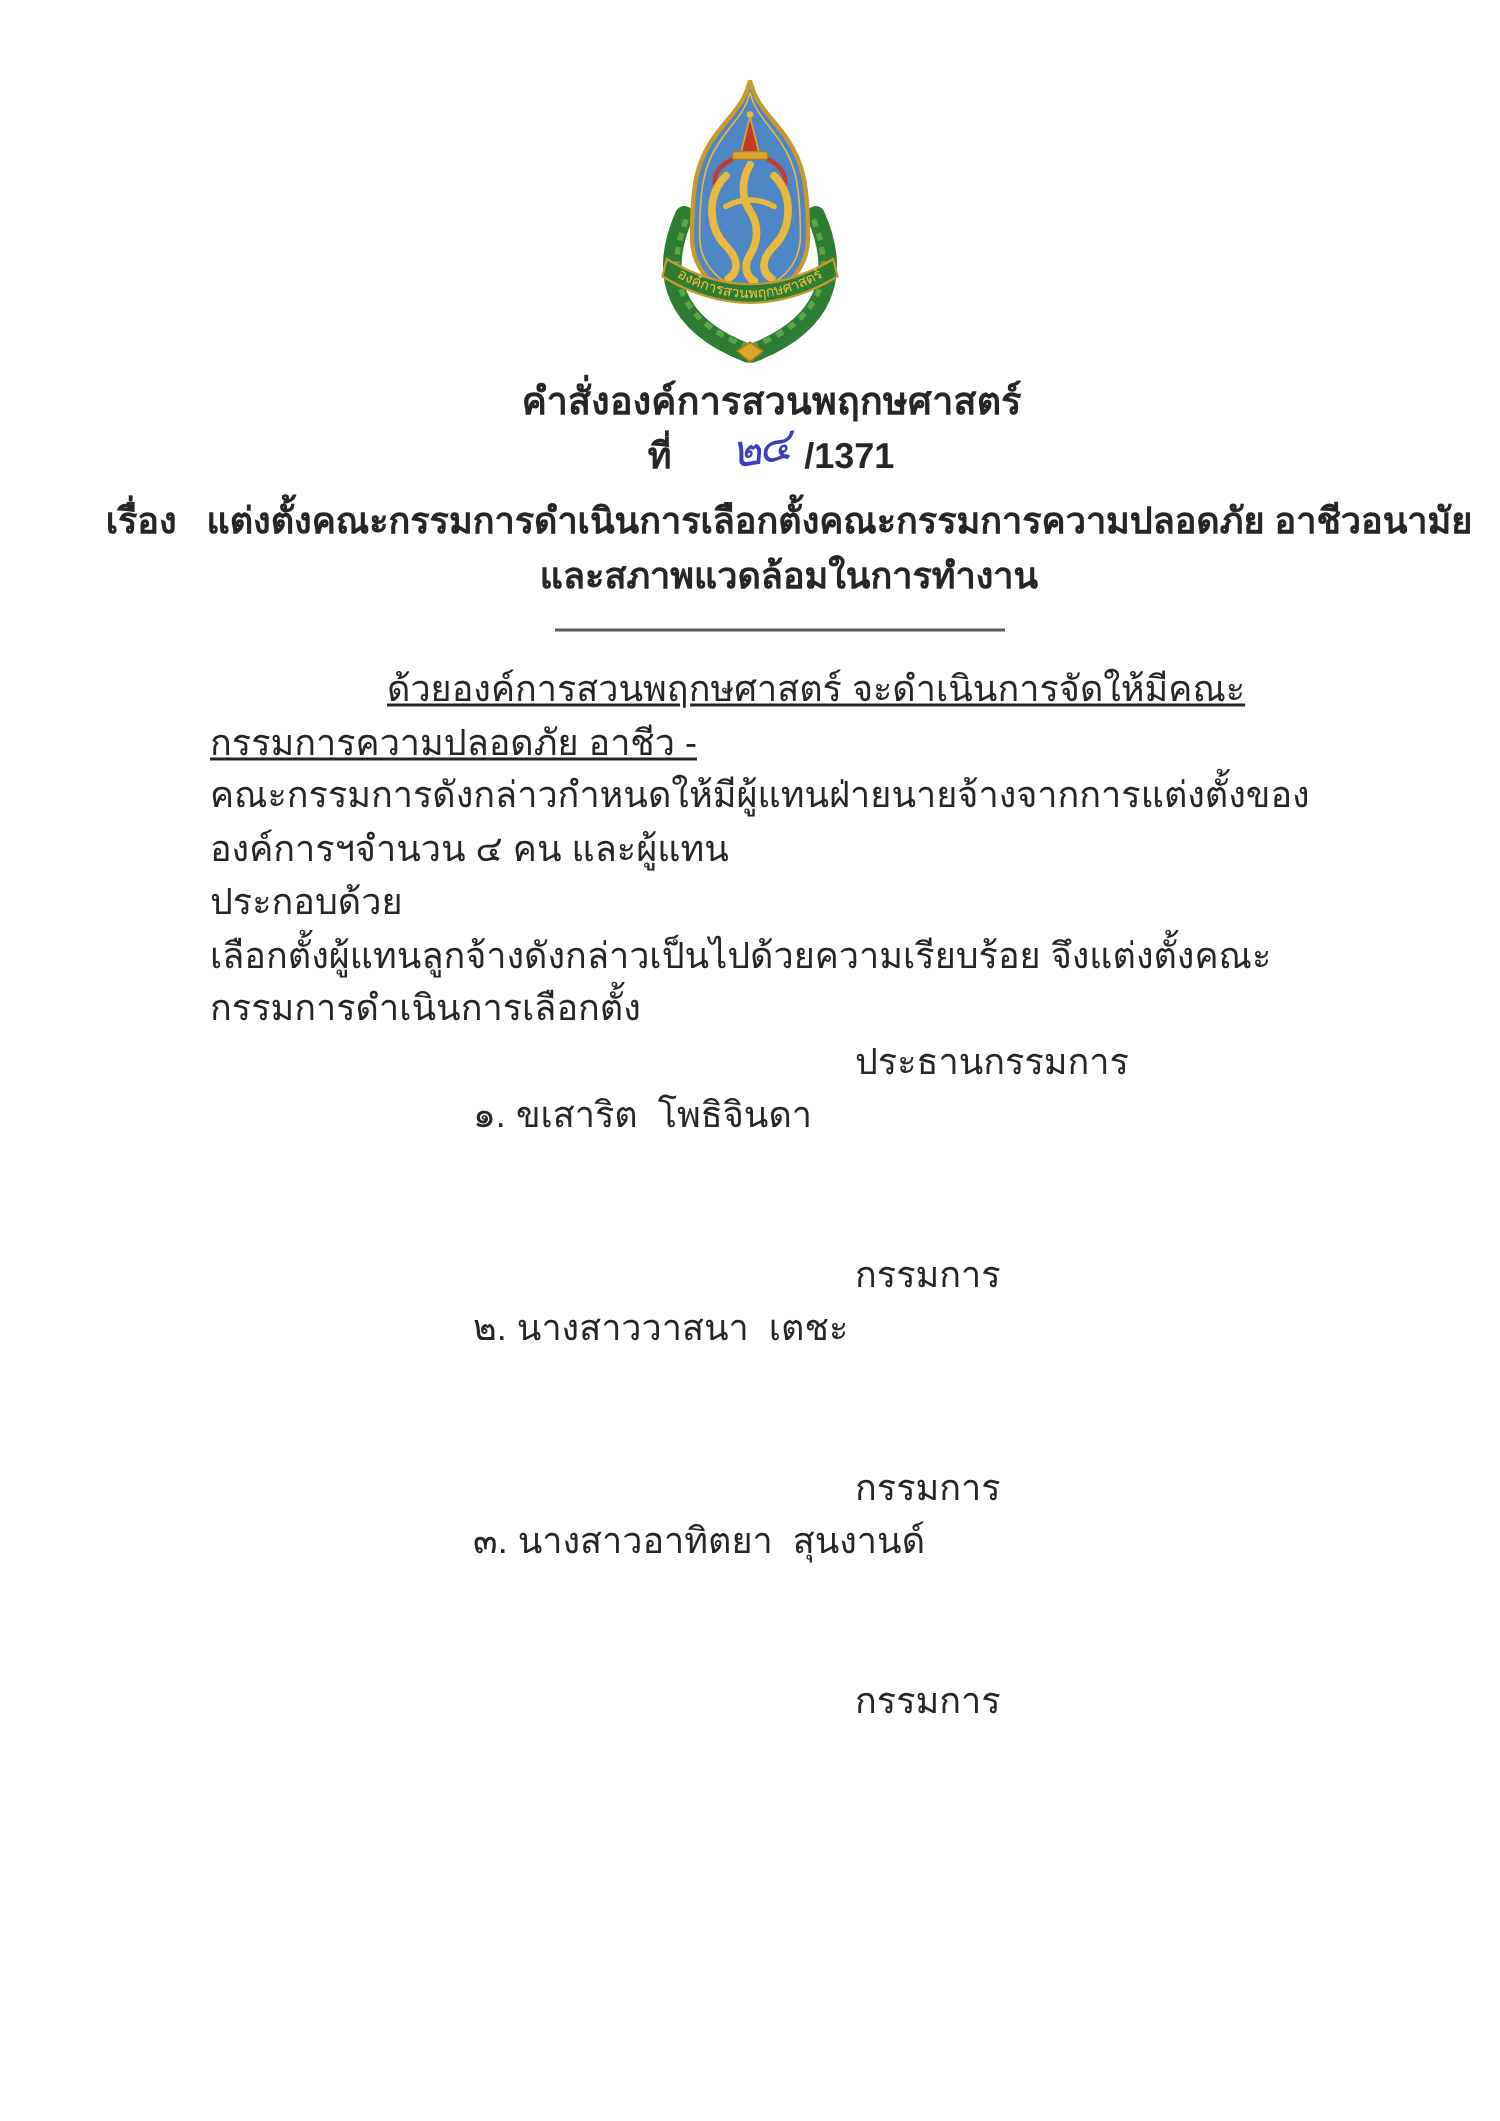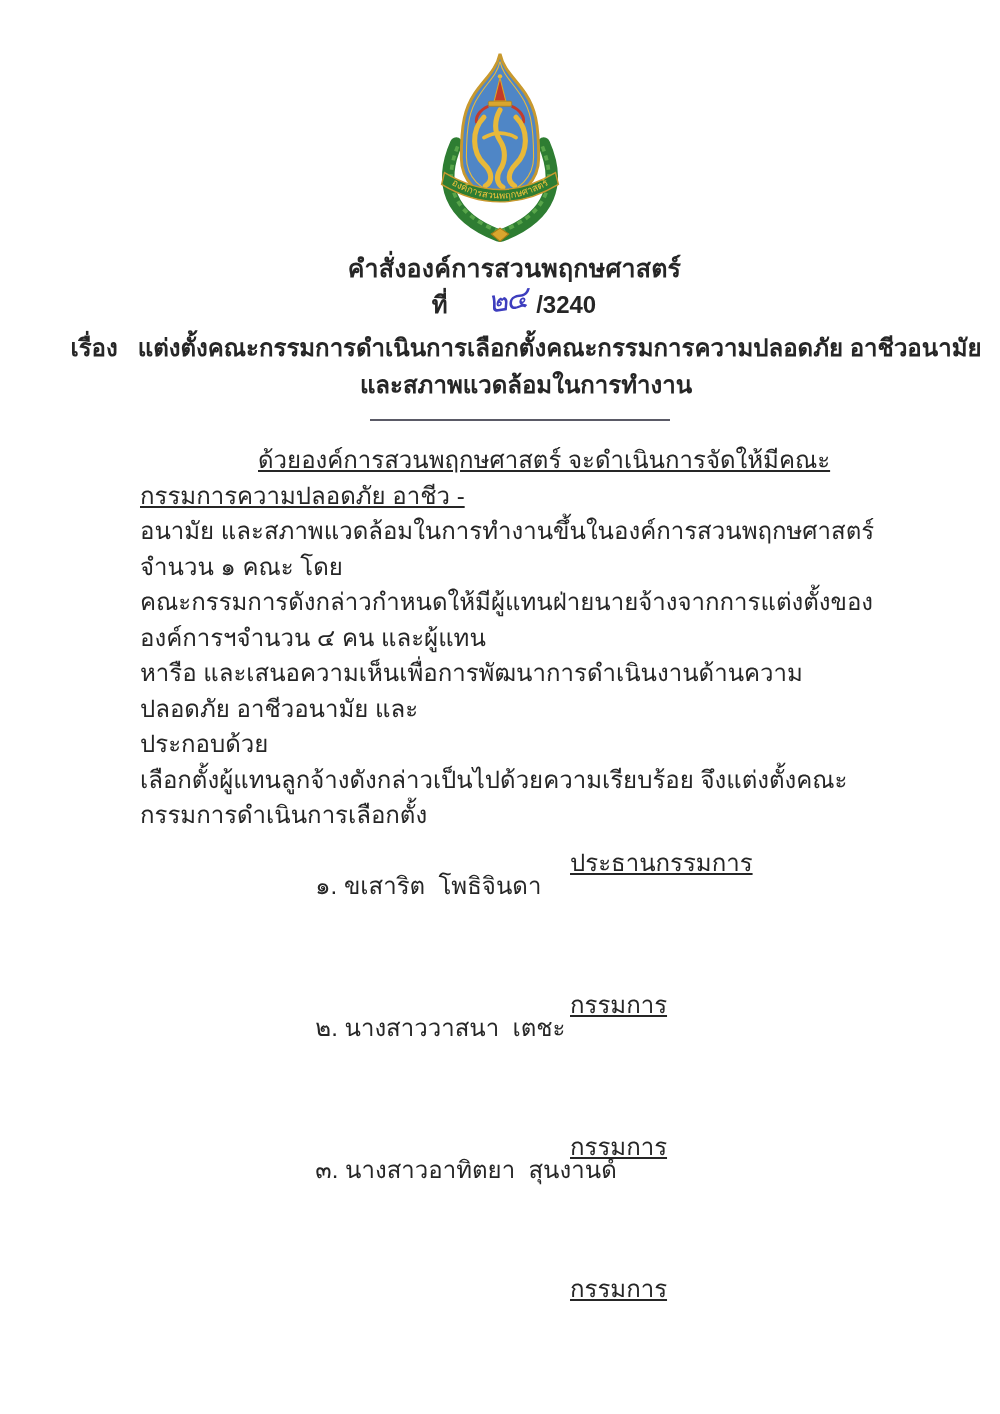--- a/index.html
+++ b/index.html
@@ -75,23 +75,22 @@
   .committee{margin:0;}
   .committee-row{
     position:relative;
     padding-left:122px;
     line-height:35.5px;
     white-space:pre-wrap;
   }
   .committee-row .role{
     position:absolute;
     left:430px;
-    top:12px;
+    top:0;
     white-space:pre-wrap;
-    text-decoration:underline;
   }
 </style>
 </head>
 <body>
 
 <div class="page">
 
   <div class="seal-wrap">
     <svg width="146" height="195" viewBox="0 0 200 267" aria-hidden="true">
 
@@ -129,35 +128,33 @@
         <text font-size="13" fill="#f3c33c" font-family="Liberation Sans, sans-serif">
           <textPath href="#bandArc" startOffset="50%" text-anchor="middle">องค์การสวนพฤกษศาสตร์</textPath>
         </text>
       </g>
     </svg>
   </div>
 
   <div class="doc-title">คำสั่งองค์การสวนพฤกษศาสตร์</div>
 
   <div class="doc-number">
-    <span class="num-label">ที่</span><span class="handwritten">๒๔</span><span>/3240</span>
+    <span class="num-label">ที่</span><span class="handwritten">๒๔</span><span>/1371</span>
   </div>
 
   <div class="subject">
     <div><span class="subject-label">เรื่อง</span><span>แต่งตั้งคณะกรรมการดำเนินการเลือกตั้งคณะกรรมการความปลอดภัย อาชีวอนามัย</span></div>
     <div>และสภาพแวดล้อมในการทำงาน</div>
   </div>
 
   <div class="divider"></div>
 
   <div class="content">
     <div class="line indent">ด้วยองค์การสวนพฤกษศาสตร์ จะดำเนินการจัดให้มีคณะกรรมการความปลอดภัย อาชีว -</div>
-    <div class="line">อนามัย และสภาพแวดล้อมในการทำงานขึ้นในองค์การสวนพฤกษศาสตร์ จำนวน ๑ คณะ โดย</div>
     <div class="line">คณะกรรมการดังกล่าวกำหนดให้มีผู้แทนฝ่ายนายจ้างจากการแต่งตั้งขององค์การฯจำนวน ๔ คน และผู้แทน</div>
-    <div class="line">หารือ และเสนอความเห็นเพื่อการพัฒนาการดำเนินงานด้านความปลอดภัย อาชีวอนามัย และ</div>
     <div class="line">ประกอบด้วย</div>
     <div class="line">เลือกตั้งผู้แทนลูกจ้างดังกล่าวเป็นไปด้วยความเรียบร้อย จึงแต่งตั้งคณะกรรมการดำเนินการเลือกตั้ง</div>
 
     <div class="committee">
       <div class="committee-row">
         <span>๑.</span> <span>ขเสาริต  โพธิจินดา</span>
         <span class="role">ประธานกรรมการ</span>
       </div>
       <div class="committee-row">
         <span>๒.</span> <span>นางสาววาสนา  เตชะ</span>

